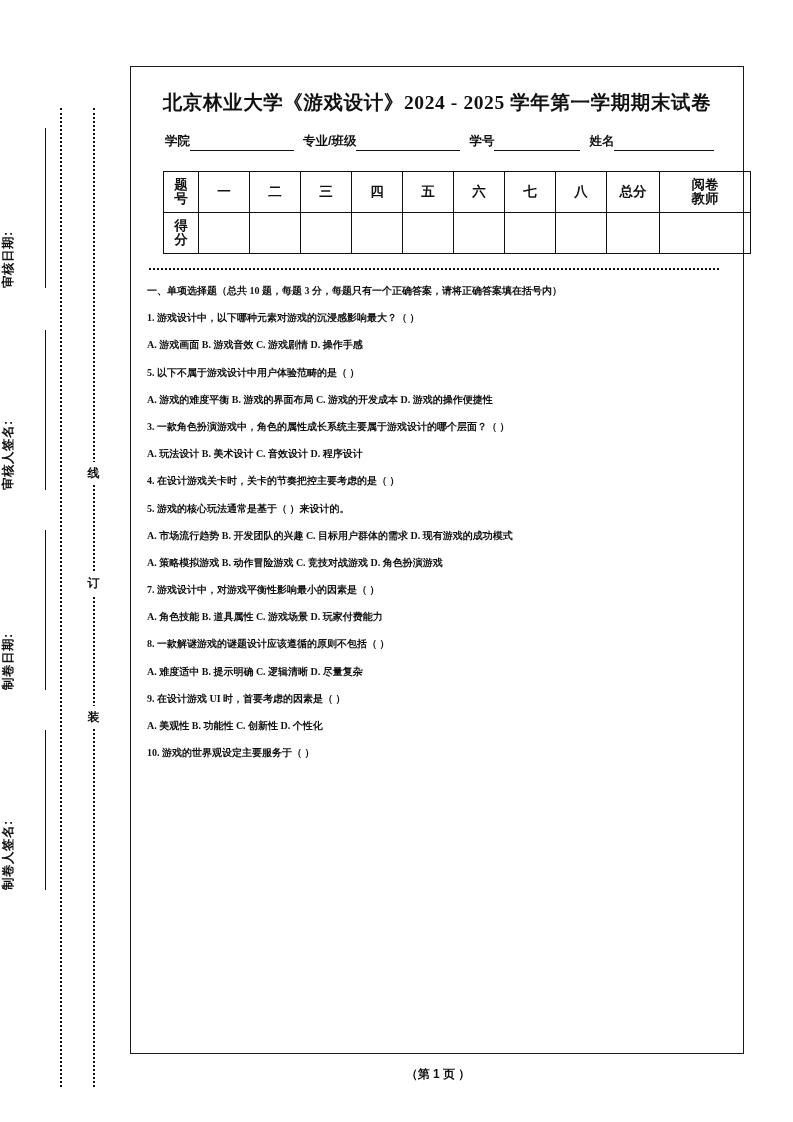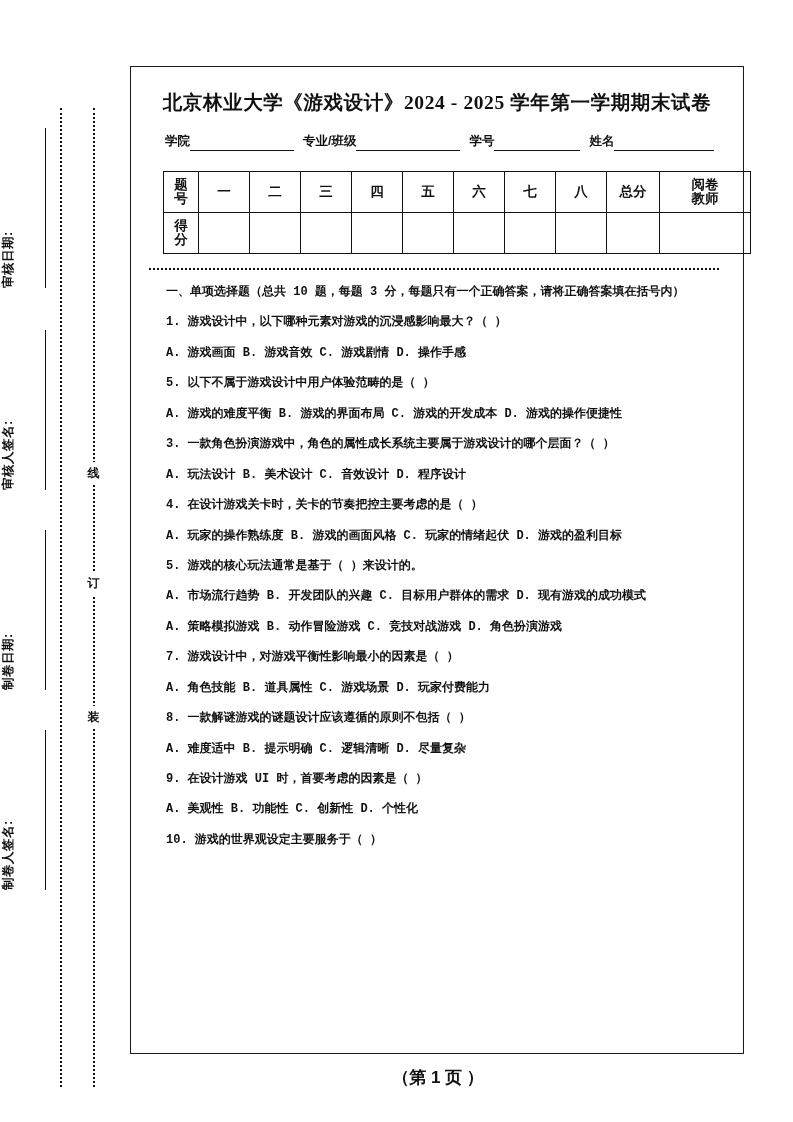--- a/index.html
+++ b/index.html
@@ -161,23 +161,23 @@
 
   
   .dot-divider {
     margin: 14px 8px 0 2px;
     border-top: 2.2px dotted #111;
     height: 0;
   }
 
   
   .content {
-    margin: 13px 10px 0 19px;
-    font-family: Liberation Mono, monospace;
-    font-size: 12px;
+    margin: 13px 10px 0 0;
+    font-family: Liberation Serif, serif;
+    font-size: 10px;
     color: #111;
     line-height: 1.62;
   }
   .section-head {
     font-weight: bold;
     margin-bottom: 11px;
     text-align: justify;
   }
   .q-stem {
     margin-top: 11px;
@@ -191,21 +191,21 @@
   }
 
   
   .page-footer {
     position: absolute;
     left: 131px;
     top: 1066px;
     width: 614px;
     text-align: center;
     font-family: "Liberation Sans", "DejaVu Sans", sans-serif;
-    font-size: 17px;
+    font-size: 12px;
     font-weight: bold;
     color: #111;
   }
 </style>
 </head>
 <body>
 
 <div class="left-margin">
 
   <div class="dotted-v outer"></div>
@@ -306,21 +306,20 @@
       <div class="q-stem">1. 游戏设计中，以下哪种元素对游戏的沉浸感影响最大？（  ）</div>
       <div class="q-opts">A. 游戏画面  B. 游戏音效  C. 游戏剧情  D. 操作手感</div>
 
       <div class="q-stem">5. 以下不属于游戏设计中用户体验范畴的是（  ）</div>
       <div class="q-opts">A. 游戏的难度平衡  B. 游戏的界面布局  C. 游戏的开发成本  D. 游戏的操作便捷性</div>
 
       <div class="q-stem">3. 一款角色扮演游戏中，角色的属性成长系统主要属于游戏设计的哪个层面？（  ）</div>
       <div class="q-opts">A. 玩法设计  B. 美术设计  C. 音效设计  D. 程序设计</div>
 
       <div class="q-stem">4. 在设计游戏关卡时，关卡的节奏把控主要考虑的是（  ）</div>
-      <div class="q-opts">A. 玩家的操作熟练度  B. 游戏的画面风格  C. 玩家的情绪起伏  D. 游戏的盈利目标</div>
 
       <div class="q-stem">5. 游戏的核心玩法通常是基于（  ）来设计的。</div>
       <div class="q-opts">A. 市场流行趋势  B. 开发团队的兴趣  C. 目标用户群体的需求  D. 现有游戏的成功模式</div>
 
       <div class="q-opts">A. 策略模拟游戏  B. 动作冒险游戏  C. 竞技对战游戏  D. 角色扮演游戏</div>
 
       <div class="q-stem">7. 游戏设计中，对游戏平衡性影响最小的因素是（  ）</div>
       <div class="q-opts">A. 角色技能  B. 道具属性  C. 游戏场景  D. 玩家付费能力</div>
 
       <div class="q-stem">8. 一款解谜游戏的谜题设计应该遵循的原则不包括（  ）</div>

